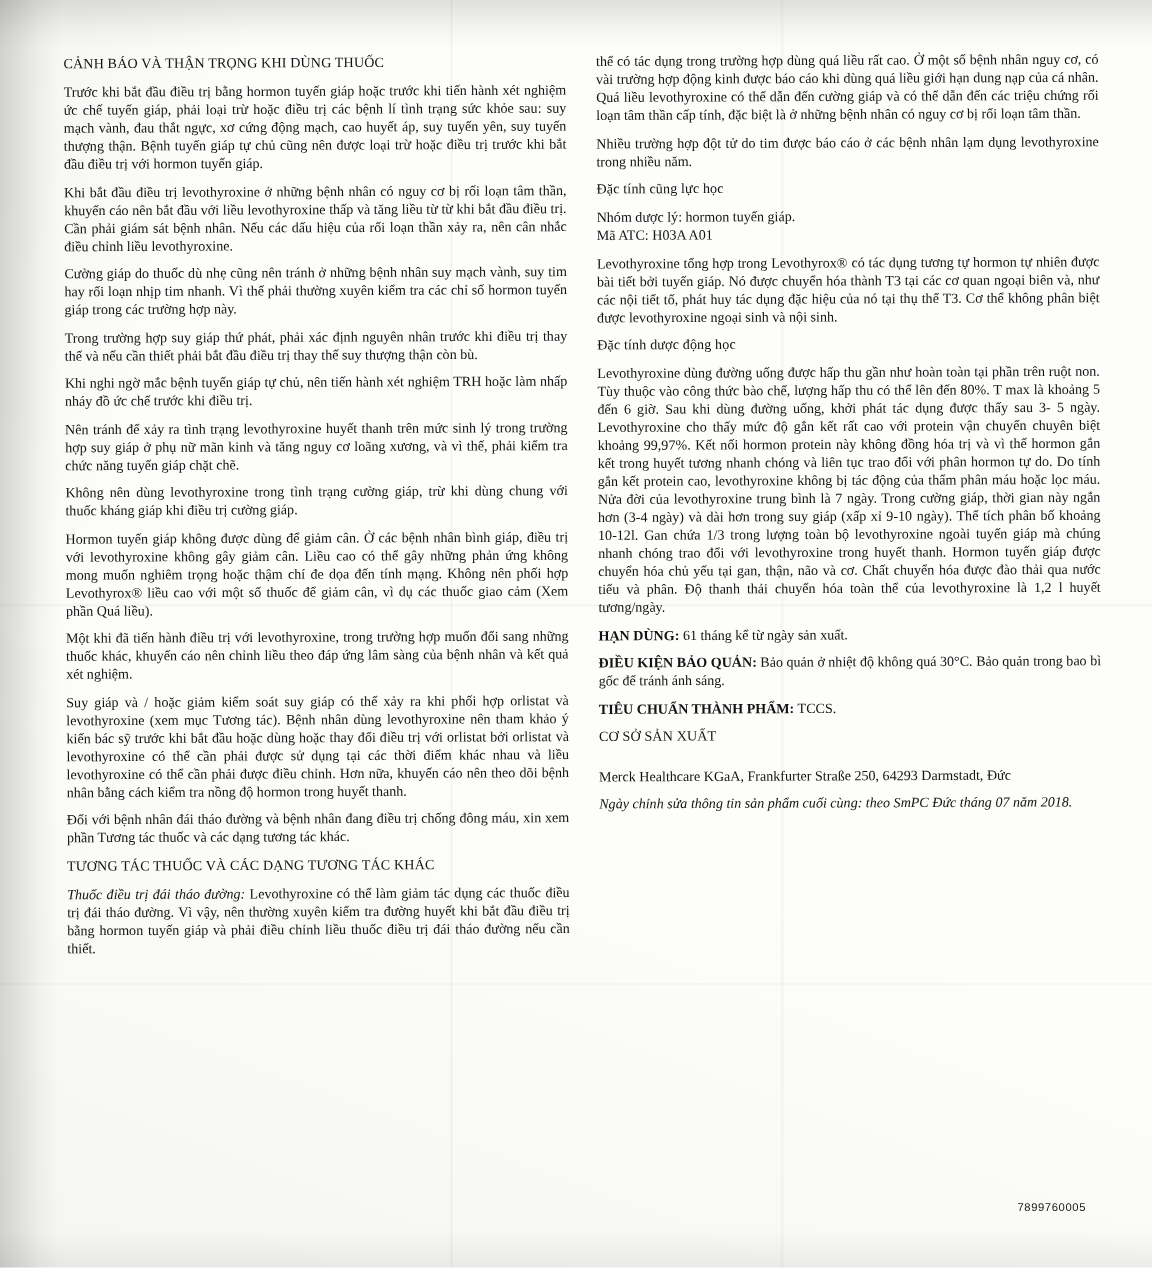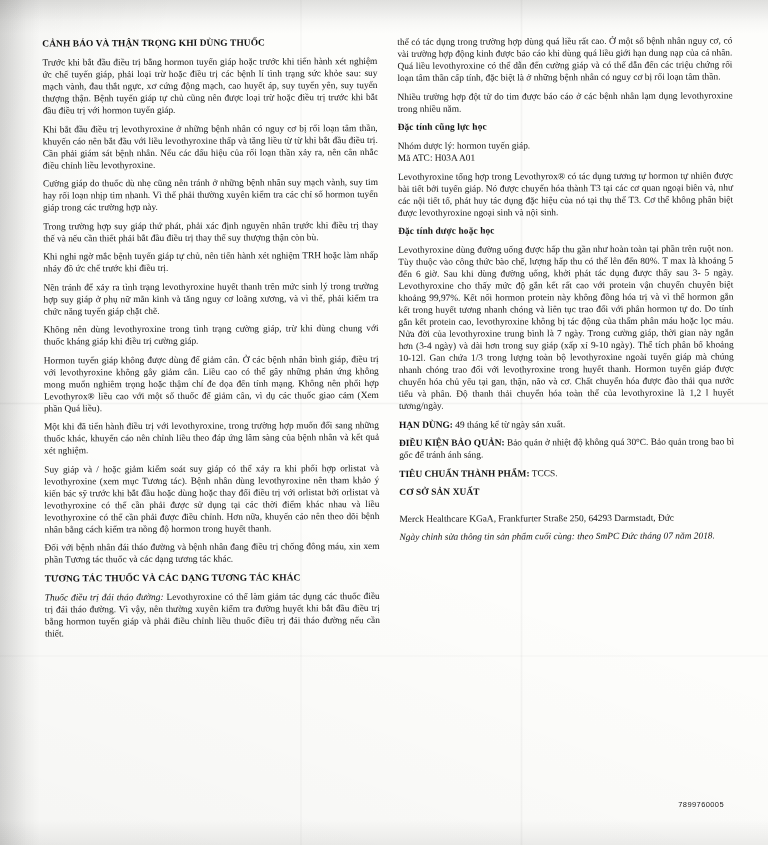--- a/index.html
+++ b/index.html
@@ -74,21 +74,21 @@
     line-height: 12.0px;
     color: #121212;
     text-align: justify;
     text-justify: inter-word;
   }
   .col p {
     margin: 0 0 6.5px 0;
     hyphens: none;
   }
   .heading {
-    font-weight: bold;
+    font-weight: normal;
     margin: 0 0 3px 0;
     line-height: 12.5px;
     letter-spacing: 0.1px;
   }
   .heading.spaced { margin-top: 4px; }
   .inline-italic { font-style: italic; }
   .label-bold { font-weight: bold; }
   .note-italic {
     font-style: italic;
     margin-top: 5px;
@@ -146,25 +146,25 @@
       <p>Nhiều trường hợp đột tử do tim được báo cáo ở các bệnh nhân lạm dụng levothyroxine trong nhiều năm.</p>
 
 
       <p class="heading">Đặc tính cũng lực học</p>
 
       <p style="margin-bottom:0;">Nhóm dược lý: hormon tuyến giáp.</p>
       <p>Mã ATC: H03A A01</p>
 
       <p>Levothyroxine tổng hợp trong Levothyrox® có tác dụng tương tự hormon tự nhiên được bài tiết bởi tuyến giáp. Nó được chuyển hóa thành T3 tại các cơ quan ngoại biên và, như các nội tiết tố, phát huy tác dụng đặc hiệu của nó tại thụ thể T3. Cơ thể không phân biệt được levothyroxine ngoại sinh và nội sinh.</p>
 
-      <p class="heading">Đặc tính dược hoặc học</p>
+      <p class="heading">Đặc tính dược động học</p>
 
       <p>Levothyroxine dùng đường uống được hấp thu gần như hoàn toàn tại phần trên ruột non. Tùy thuộc vào công thức bào chế, lượng hấp thu có thể lên đến 80%. T max là khoảng 5 đến 6 giờ. Sau khi dùng đường uống, khởi phát tác dụng được thấy sau 3- 5 ngày. Levothyroxine cho thấy mức độ gắn kết rất cao với protein vận chuyển chuyên biệt khoảng 99,97%. Kết nối hormon protein này không đồng hóa trị và vì thế hormon gắn kết trong huyết tương nhanh chóng và liên tục trao đổi với phân hormon tự do. Do tính gắn kết protein cao, levothyroxine không bị tác động của thẩm phân máu hoặc lọc máu. Nửa đời của levothyroxine trung bình là 7 ngày. Trong cường giáp, thời gian này ngắn hơn (3-4 ngày) và dài hơn trong suy giáp (xấp xỉ 9-10 ngày). Thể tích phân bố khoảng 10-12l. Gan chứa 1/3 trong lượng toàn bộ levothyroxine ngoài tuyến giáp mà chúng nhanh chóng trao đổi với levothyroxine trong huyết thanh. Hormon tuyến giáp được chuyển hóa chủ yếu tại gan, thận, não và cơ. Chất chuyển hóa được đào thải qua nước tiểu và phân. Độ thanh thải chuyển hóa toàn thể của levothyroxine là 1,2 l huyết tương/ngày.</p>
 
-      <p><span class="label-bold">HẠN DÙNG:</span><span> 49 tháng kể từ ngày sản xuất.</span></p>
+      <p><span class="label-bold">HẠN DÙNG:</span><span> 61 tháng kể từ ngày sản xuất.</span></p>
 
       <p><span class="label-bold">ĐIỀU KIỆN BẢO QUẢN:</span><span> Bảo quản ở nhiệt độ không quá 30°C. Bảo quản trong bao bì gốc để tránh ánh sáng.</span></p>
 
       <p><span class="label-bold">TIÊU CHUẨN THÀNH PHẨM:</span><span> TCCS.</span></p>
 
       <p class="heading" style="margin-bottom:14px;">CƠ SỞ SẢN XUẤT</p>
 
       <p>Merck Healthcare KGaA, Frankfurter Straße 250, 64293 Darmstadt, Đức</p>
 
       <p class="note-italic">Ngày chỉnh sửa thông tin sản phẩm cuối cùng: theo SmPC Đức tháng 07 năm 2018.</p>

